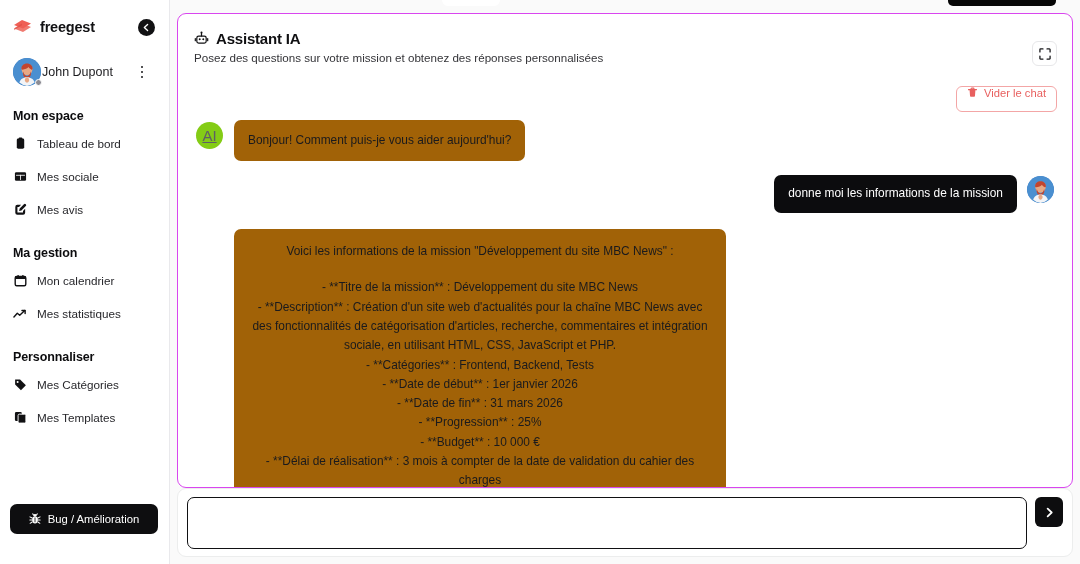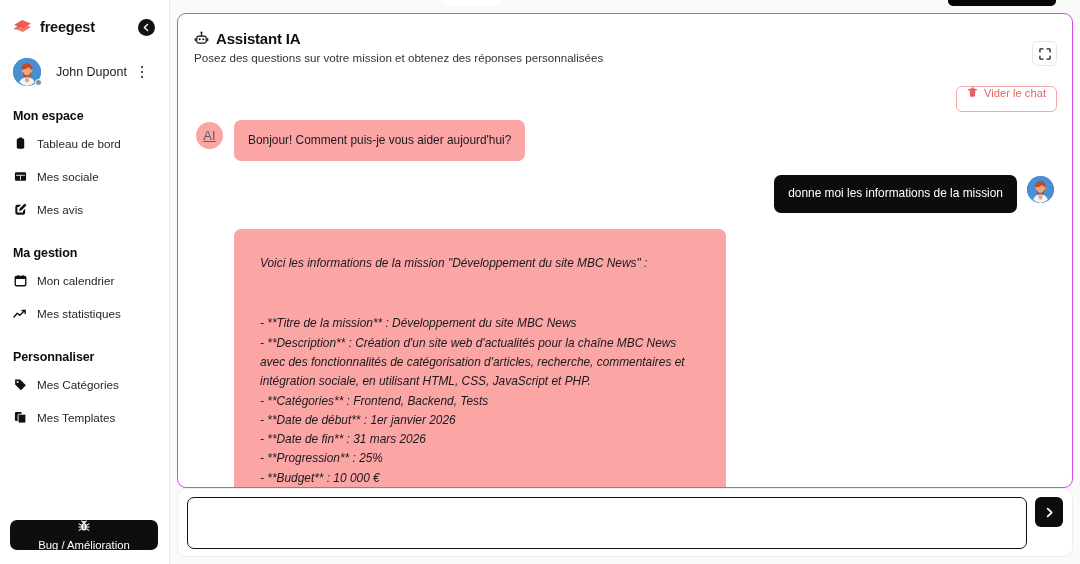--- a/index.html
+++ b/index.html
@@ -29,21 +29,21 @@
   .collapse-btn {
     position: absolute; right: 14px; top: 19px;
     width: 17px; height: 17px; border-radius: 50%;
     background: #111113; color: #fff;
     display: flex; align-items: center; justify-content: center;
     cursor: pointer;
   }
   .collapse-btn svg { display: block; }
 
   .user-row {
-    display: flex; align-items: center; gap: 15px;
+    display: flex; align-items: center; gap: 1px;
     padding: 3px 3px; margin-top: 7px; position: relative; text-align: right;
   }
   .avatar-wrap { position: relative; width: 28px; height: 28px; flex: 0 0 28px; }
   .avatar {
     width: 28px; height: 28px; border-radius: 50%;
     overflow: hidden; display: block; background: #3f7fc4;
   }
   .avatar svg { display: block; }
   .presence-dot {
     position: absolute; right: -1px; bottom: 0px;
@@ -66,26 +66,26 @@
   .nav-item {
     display: flex; align-items: center; gap: 10px;
     height: 33px; padding: 0 3px;
     font-size: 11.7px; color: #27272b; cursor: pointer;
     border-radius: 6px;
   }
   .nav-ico { width: 14px; height: 14px; flex: 0 0 14px; display: flex; align-items: center; justify-content: center; }
   .nav-ico svg { display: block; }
 
   .bug-btn {
-    position: absolute; left: 10px; bottom: 14px;
+    position: absolute; left: 10px; bottom: 30px;
     width: 148px; height: 30px;
     background: #0e0e10; color: #fff;
     border-radius: 7px;
     display: flex; align-items: center; justify-content: center; gap: 7px;
-    font-size: 11.3px; cursor: pointer; flex-direction: column;
+    font-size: 11.3px; cursor: pointer;
   }
   .bug-btn svg { display: block; }
 
   
   .main {
     flex: 1; height: 564px; position: relative;
     background: #fafafa;
     padding: 0 7px;
   }
   .top-strip { position: absolute; left: 0; top: 0; width: 910px; height: 12px; }
@@ -132,39 +132,40 @@
   }
   .clear-btn svg { display: block; }
 
   
   .thread { padding: 14px 18px 10px 18px; }
   .msg { display: flex; align-items: flex-start; margin-bottom: 14px; }
   .msg.ai { justify-content: flex-start; }
   .msg.user { justify-content: flex-end; }
   .ai-badge {
     width: 27px; height: 27px; border-radius: 50%;
-    background: #fca5a5; color: #5e5e66;
+    background: #84cc16; color: #5e5e66;
     display: flex; align-items: center; justify-content: center;
-    font-size: 13px; flex: 0 0 27px; margin-right: 11px; margin-top: 2px; text-decoration: underline;
+    font-size: 15px; flex: 0 0 27px; margin-right: 11px; margin-top: 2px; text-decoration: underline;
   }
   .bubble-ai {
-    background: #fca5a5; color: #1a1a1d;
+    background: #a16207; color: #1a1a1d;
     border-radius: 7px; padding: 11px 14px;
     font-size: 11.9px; line-height: 1.62;
     max-width: 492px;
+    text-align: center;
   }
   .bubble-user {
     background: #0c0c0e; color: #ffffff;
     border-radius: 7px; padding: 10px 14px;
     font-size: 11.9px; line-height: 1.5;
     max-width: 430px; margin-right: 10px;
   }
   .user-av { width: 27px; height: 27px; border-radius: 50%; overflow: hidden; flex: 0 0 27px; margin-top: 1px; background:#3f7fc4; }
   .user-av svg { display: block; }
-  .bubble-ai .para { margin: 12px; white-space: pre-wrap; font-style: italic; }
+  .bubble-ai .para { margin: 0; white-space: pre-wrap; }
   .bubble-ai .spacer { height: 17px; }
 
   
   .composer {
     position: absolute; left: 7px; bottom: 7px;
     width: 896px; height: 69px;
     background: #ffffff;
     border: 1px solid #eceded;
     border-radius: 9px;
   }

